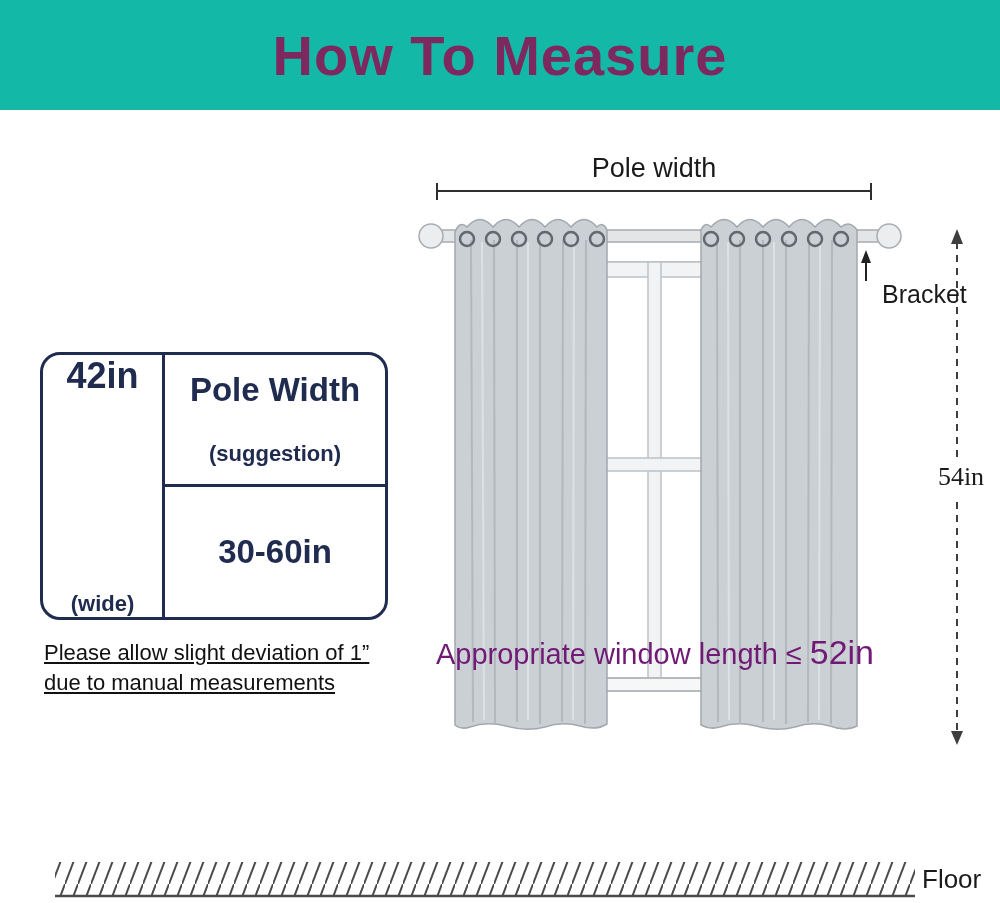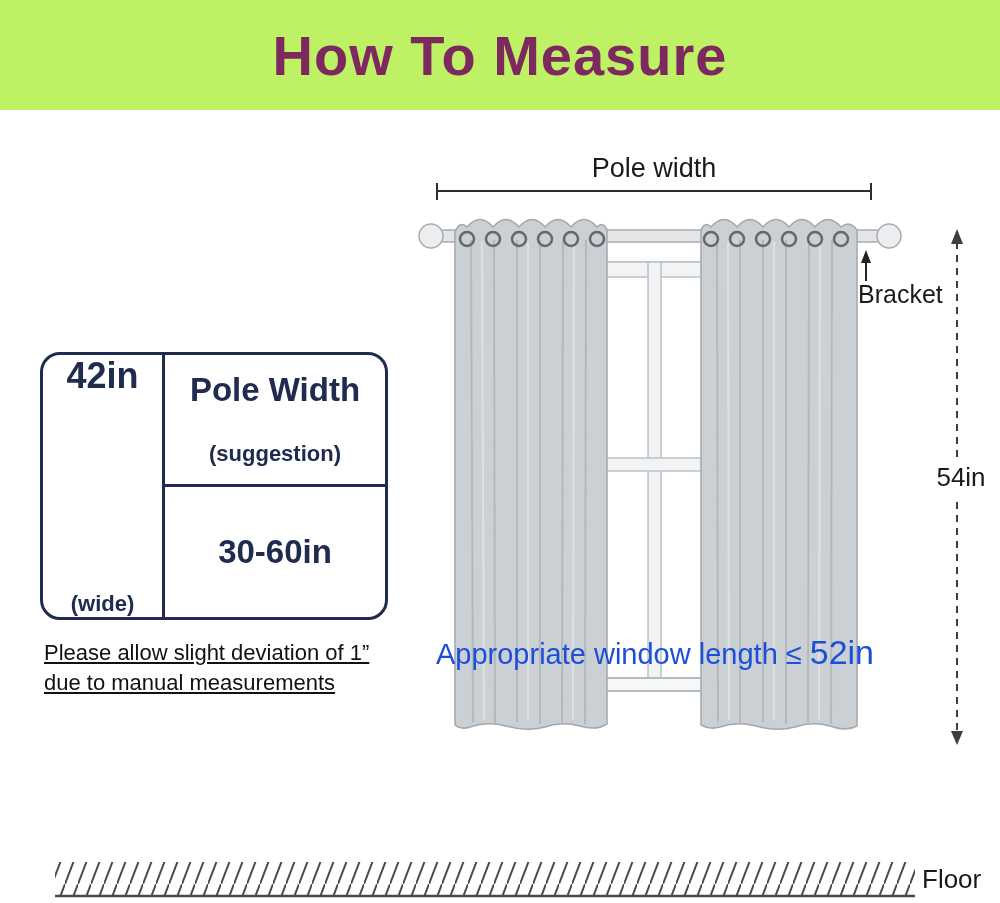--- a/index.html
+++ b/index.html
@@ -1,34 +1,34 @@
 <!DOCTYPE html>
 <html><head>
 <meta charset="utf-8">
 <style>
   * { margin:0; padding:0; box-sizing:border-box; }
   html,body { background:#ffffff; }
   body { font-family:"Liberation Sans", sans-serif; }
   .page { position:relative; width:1000px; height:903px; background:#ffffff; overflow:hidden; }
 
   .banner { position:absolute; left:0; top:0; width:1000px; height:110px;
-            background:#bef264; display:flex; align-items:center; justify-content:center; }
+            background:#14b8a6; display:flex; align-items:center; justify-content:center; }
   .banner h1 { color:#7D2960; font-size:56px; font-weight:bold; letter-spacing:1px; }
 
   svg.diagram { position:absolute; left:0; top:0; }
 
   .label { position:absolute; color:#1A1A1A; white-space:nowrap; }
   .pole-width-label { left:437px; top:153px; width:434px; text-align:center; font-size:27px; }
-  .bracket-label { left:858px; top:280px; font-size:25px; }
+  .bracket-label { left:882px; top:280px; font-size:25px; }
   .length-label { left:928px; top:458px; width:66px; text-align:center; font-size:26px;
-                  background:#ffffff; padding:4px 0; }
+                  background:#ffffff; padding:4px 0;font-family:Liberation Serif, serif; }
   .floor-label { left:922px; top:864px; font-size:26px; }
 
   .window-note { position:absolute; left:415px; top:633px; width:480px; text-align:center;
-                 color:#1d4ed8; font-size:29px; white-space:nowrap; }
+                 color:#701a75; font-size:29px; white-space:nowrap; }
   .window-note .big { font-size:34px; margin-left:8px; }
 
   .spec-box { position:absolute; left:40px; top:352px; width:348px; height:268px;
               border:3px solid #202B50; border-radius:20px; display:flex;
               color:#202B50; font-weight:bold; background:#ffffff; }
   .spec-left { width:122px; border-right:3px solid #202B50; display:flex; flex-direction:column;
                align-items:center; justify-content:space-between; }
   .spec-right { flex:1; display:flex; flex-direction:column; }
   .spec-top { height:132px; border-bottom:3px solid #202B50; display:flex; flex-direction:column;
               align-items:center; justify-content:center; }

